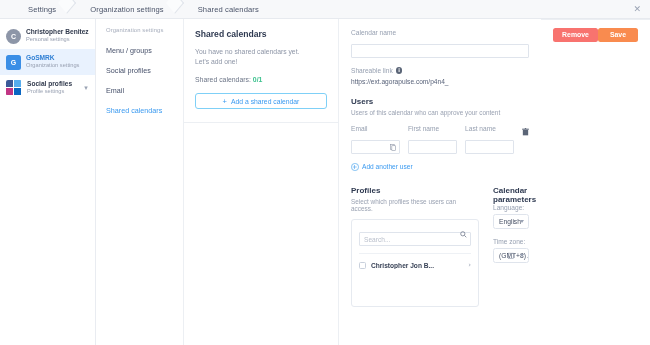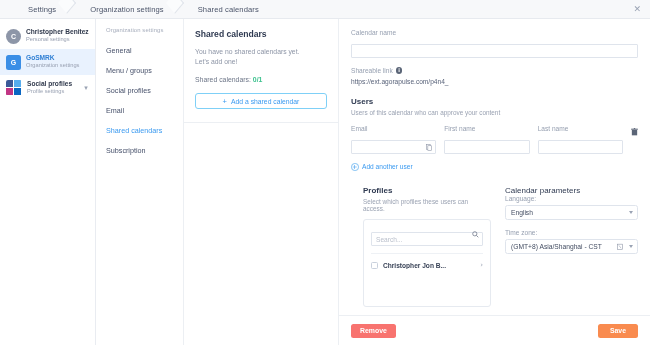--- a/index.html
+++ b/index.html
@@ -138,21 +138,21 @@
     height: 16px;
     border: 1px solid #7fd0f7; border-radius: 3px;
     color: #3b9af0; background: #fff;
     font-size: 6.8px; cursor: pointer;
   }
   .add-btn .plus { font-size: 7.5px; line-height: 1; }
 
   
   .form {
     flex: 1; min-width: 0; background: #fff;
-    display: flex; flex-direction: column;
+    display: flex; 
     position: relative;
   }
   .form-inner { flex: 1; padding: 10px 12px 0 12px; overflow: hidden; }
   .lbl { font-size: 6.6px; color: #97a0b1; margin-bottom: 3.5px; }
   .inp {
     height: 14px; border: 1px solid #dfe4ec; border-radius: 1px;
     background: #fff; width: 100%;
     font-size: 6.6px; color: #3d4659;
     padding: 0 4px; font-family: "Liberation Sans", sans-serif;
   }
@@ -192,21 +192,21 @@
   }
   .addmore .circ {
     width: 7.5px; height: 7.5px; border-radius: 50%;
     border: 1px solid #7fbff2; color: #3b9af0;
     font-size: 6.5px; line-height: 6.2px; text-align: center;
     font-family: "DejaVu Sans", sans-serif;
   }
   .addmore span.t { font-size: 6.6px; color: #3b9af0; }
 
   .twocol { display: flex; gap: 14px; margin-top: 15px; }
-  .col-left { width: 128px; min-width: 128px; margin-left: 12px; }
+  .col-left { width: 128px; min-width: 128px; }
   .col-right { flex: 1; min-width: 0; }
 
   .prof-box {
     margin-top: 7px;
     border: 1px solid #e6eaf0; border-radius: 3px;
     height: 88px; padding: 8px 7px;
     background: #fff;
   }
   .search-wrap { position: relative; }
   .search-wrap .inp { padding-right: 14px; }
@@ -227,21 +227,21 @@
   .prof-name {
     flex: 1; min-width: 0; font-size: 6.6px; font-weight: bold; color: #394357;
     white-space: nowrap; overflow: hidden;
   }
   .chev-r {
     flex: none; font-size: 7px; color: #9aa3b4;
     font-family: "DejaVu Sans", sans-serif;
   }
 
   .params-h {
-    font-size: 8px; font-weight: normal; color: #2f3a51; margin-bottom: 0;
+    font-size: 8px; font-weight: bold; color: #2f3a51; margin-bottom: 0;
   }
   .sel-wrap { position: relative; margin-bottom: 9px; }
   .sel {
     height: 14.5px; border: 1px solid #dfe4ec; border-radius: 2.5px;
     display: flex; align-items: center;
     font-size: 6.7px; color: #424c61;
     padding: 0 16px 0 5px; background: #fff;
     white-space: nowrap; overflow: hidden;
   }
   .caret {
@@ -323,26 +323,24 @@
         <div class="acct-txt">
           <div class="acct-name">Social profiles</div>
           <div class="acct-sub">Profile settings</div>
         </div>
         <div class="chev-d">▾</div>
       </div>
     </div>
 
     <div class="nav">
       <div class="nav-title">Organization settings</div>
-      <div class="nav-item">General</div>
       <div class="nav-item">Menu / groups</div>
       <div class="nav-item">Social profiles</div>
       <div class="nav-item">Email</div>
       <div class="nav-item active">Shared calendars</div>
-      <div class="nav-item">Subscription</div>
     </div>
 
     <div class="midcol">
       <div class="midcard">
         <div class="mid-h">Shared calendars</div>
         <div class="mid-p">You have no shared calendars yet.</div>
         <div class="mid-p">Let's add one!</div>
         <div class="mid-count">
           <span>Shared calendars:</span>
           <b>0/1</b>

